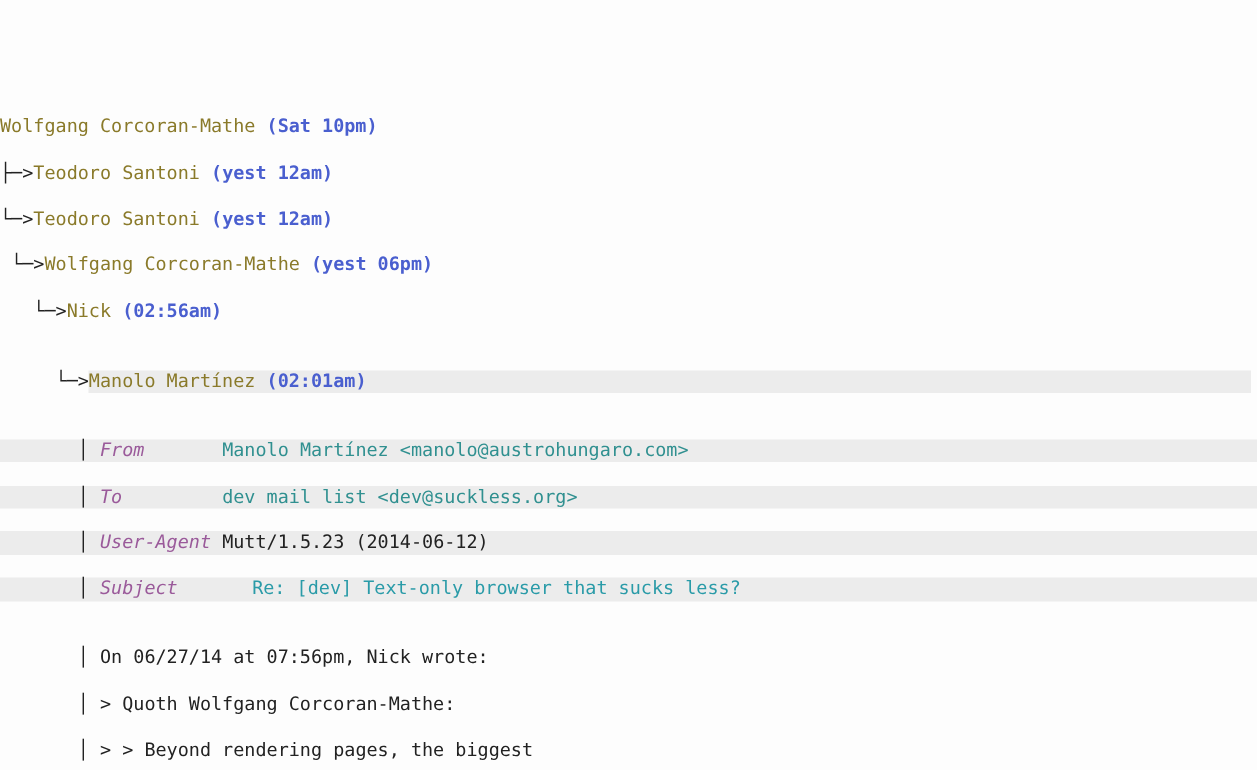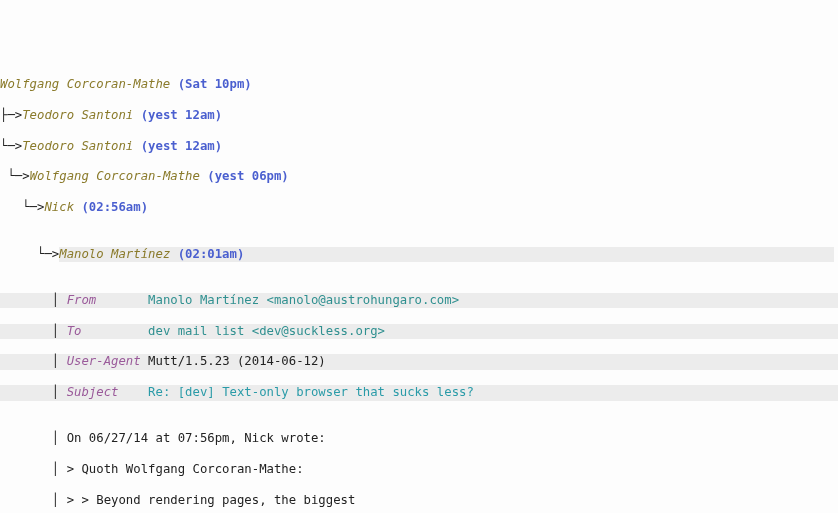--- a/index.html
+++ b/index.html
@@ -6,23 +6,23 @@
   html, body { width: 838px; height: 513px; overflow: hidden; }
   body {
     font-family: "DejaVu Sans Mono", "Menlo", "Consolas", monospace;
     font-size: 12.3px;
     line-height: 15.4px;
     background: #fdfdfd;
     color: #222;
     white-space: pre;
     letter-spacing: 0;
   }
-  .brown { color: #8a7a2a; font-style: italic; }
+  .brown { color: #8a7a2a; }
   .blue  { color: #4a5fcf; font-weight: bold; }
-  .cyan  { color: #2a9ba8; }
+  .cyan  { color: #2a9ba8; margin-left: 20px; }
   .teal  { color: #309090; margin-top: 32px; }
   .purple{ color: #9a5a9a; font-style: italic; }
   .hl    { background: #ececec; }
   .row { display: block; }
 </style>
 </head>
 <body>
 
 
 

